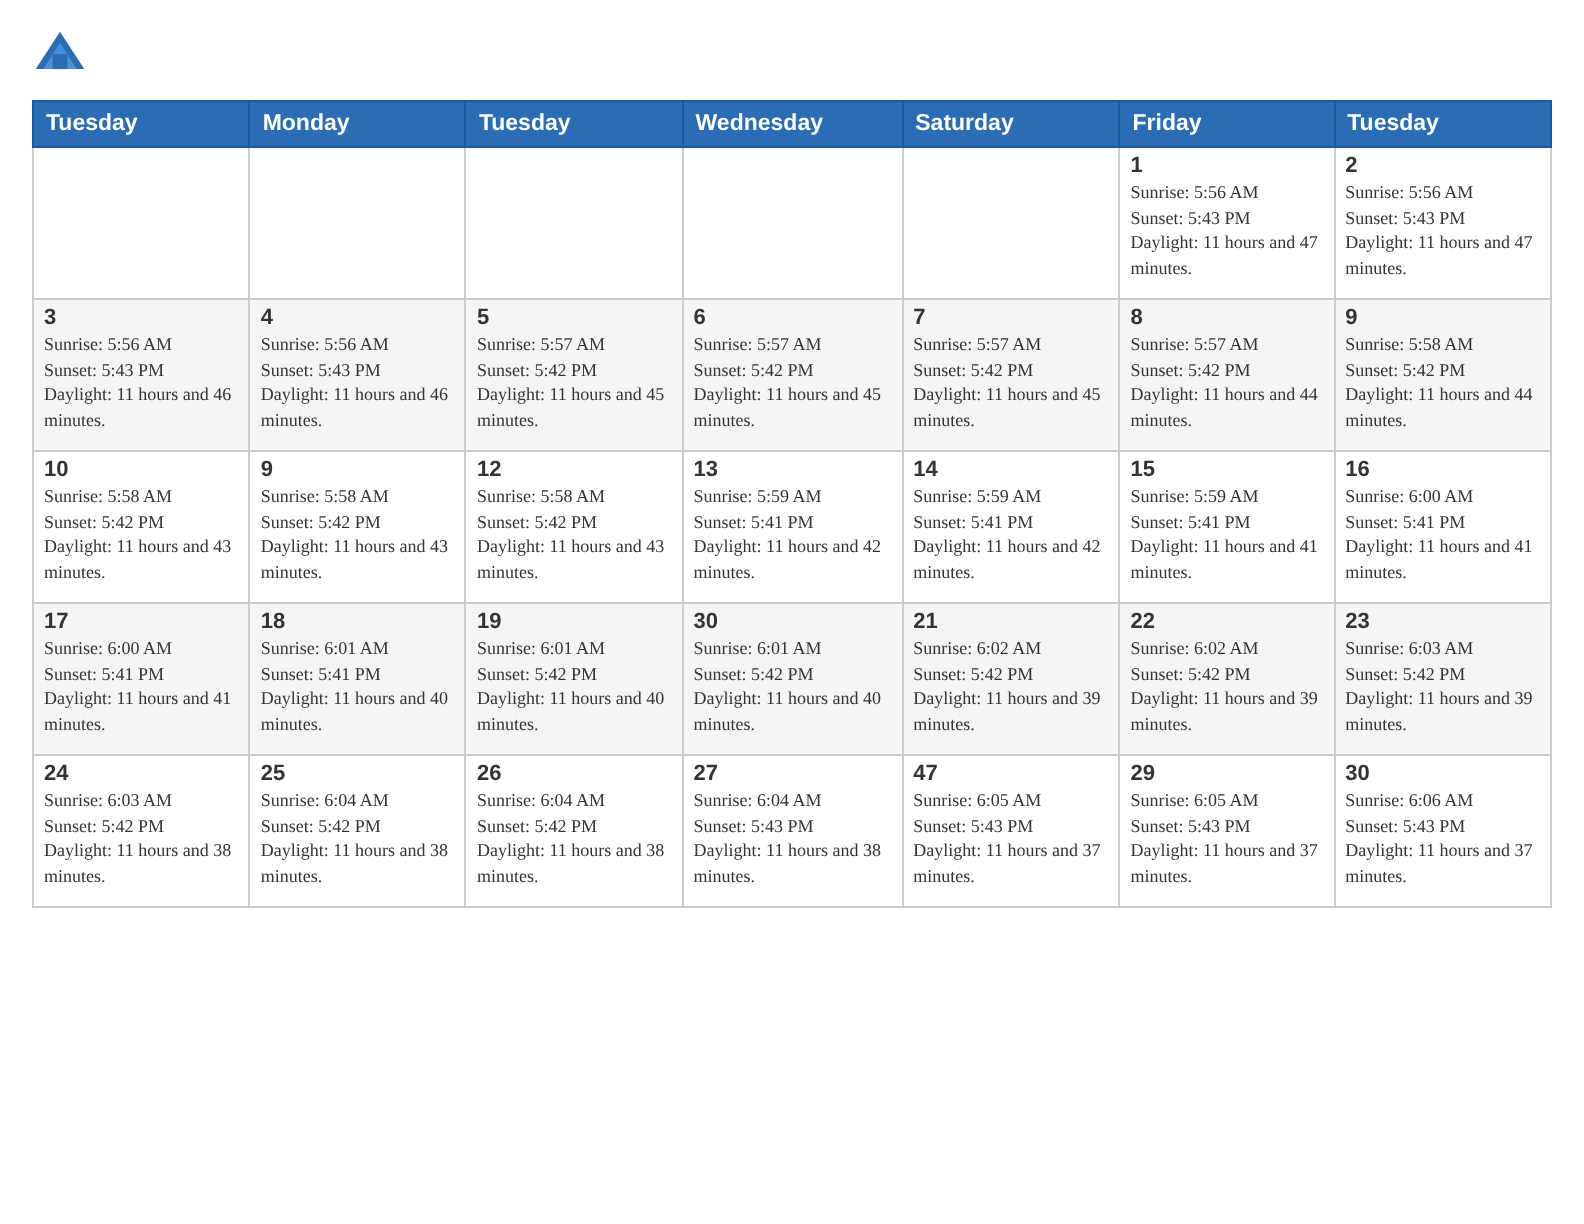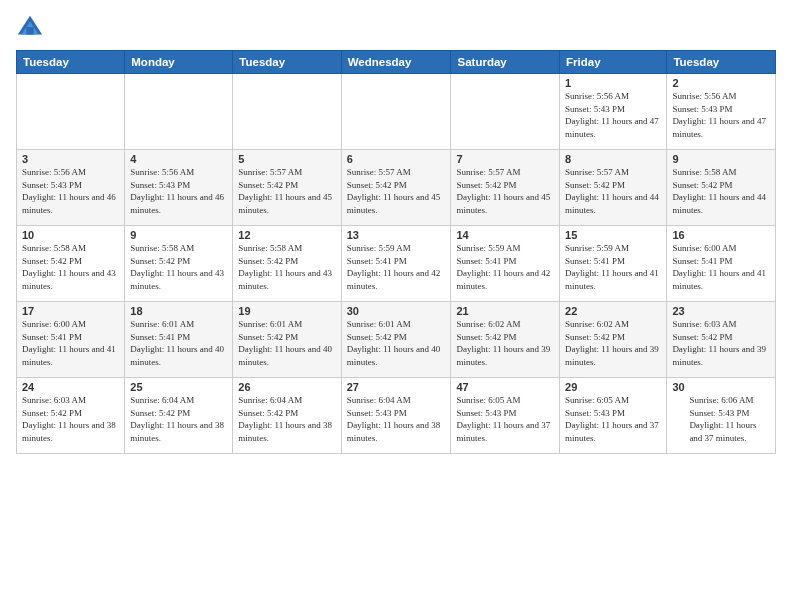--- a/index.html
+++ b/index.html
@@ -318,20 +318,20 @@
 Daylight: 11 hours and 37 minutes.</div>
           </td>
           <td>
             <span class="day-num">29</span>
             <div class="day-info" style="white-space: pre-line;">Sunrise: 6:05 AM
 Sunset: 5:43 PM
 Daylight: 11 hours and 37 minutes.</div>
           </td>
           <td>
             <span class="day-num">30</span>
-            <div class="day-info" style="white-space: pre-line; margin-left: 17px;">Sunrise: 6:06 AM
+            <div class="day-info" style="white-space: pre-line;">Sunrise: 6:06 AM
 Sunset: 5:43 PM
 Daylight: 11 hours and 37 minutes.</div>
           </td>
         </tr>
       </tbody>
   </table>
 </div>
 
 </body></html>

